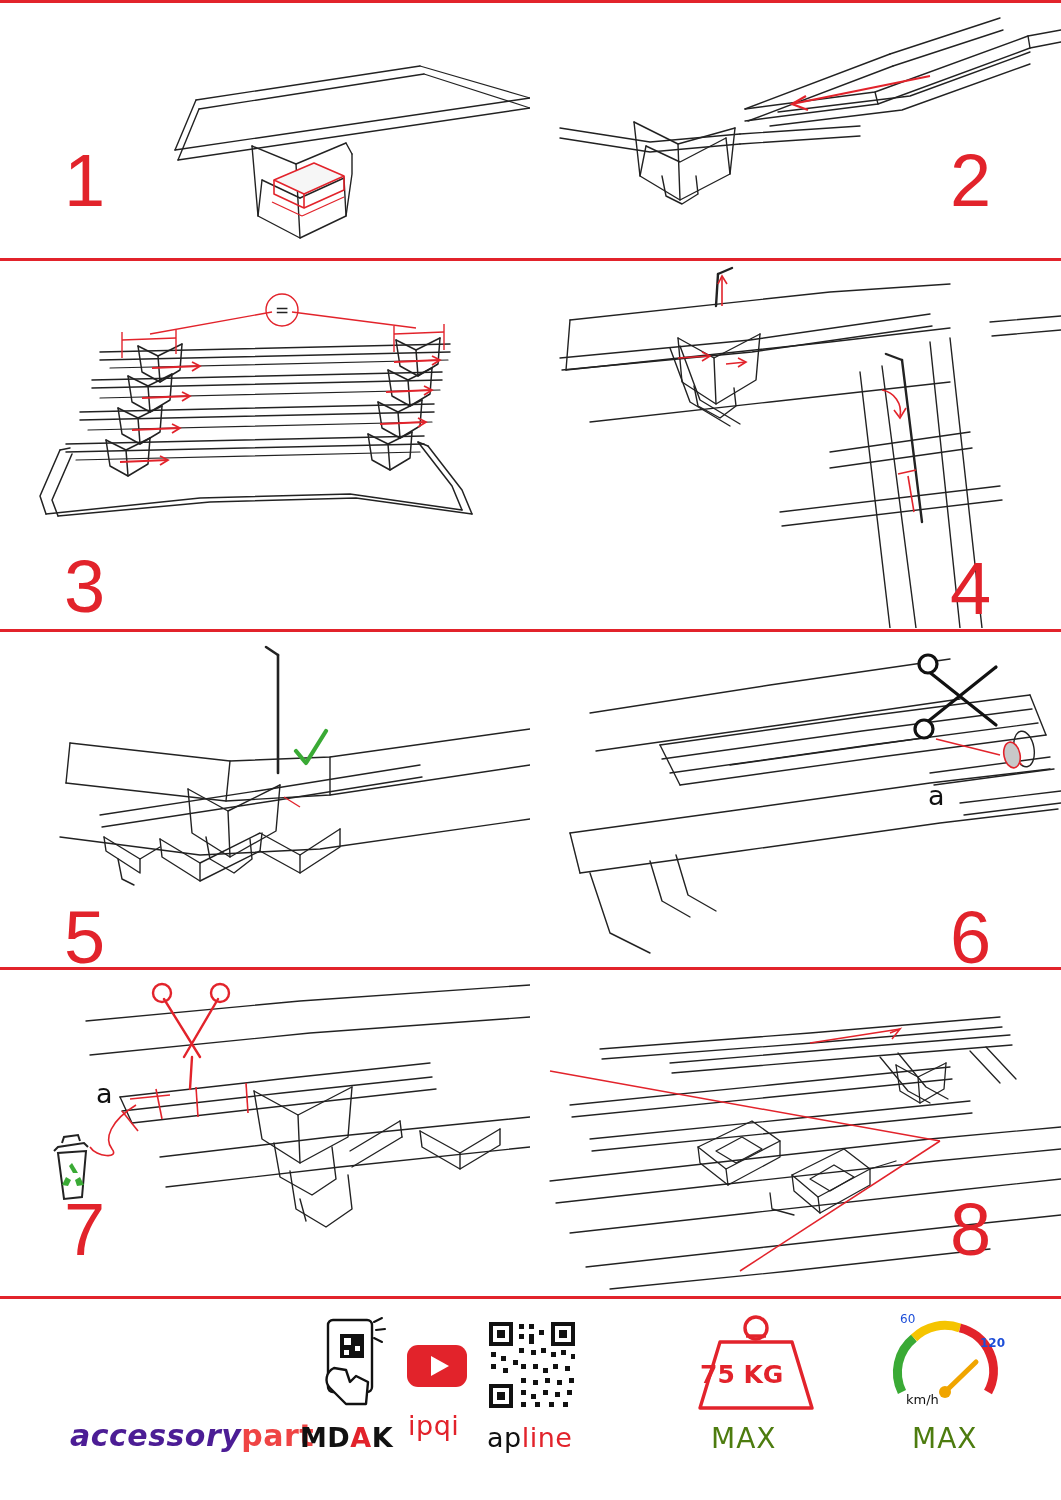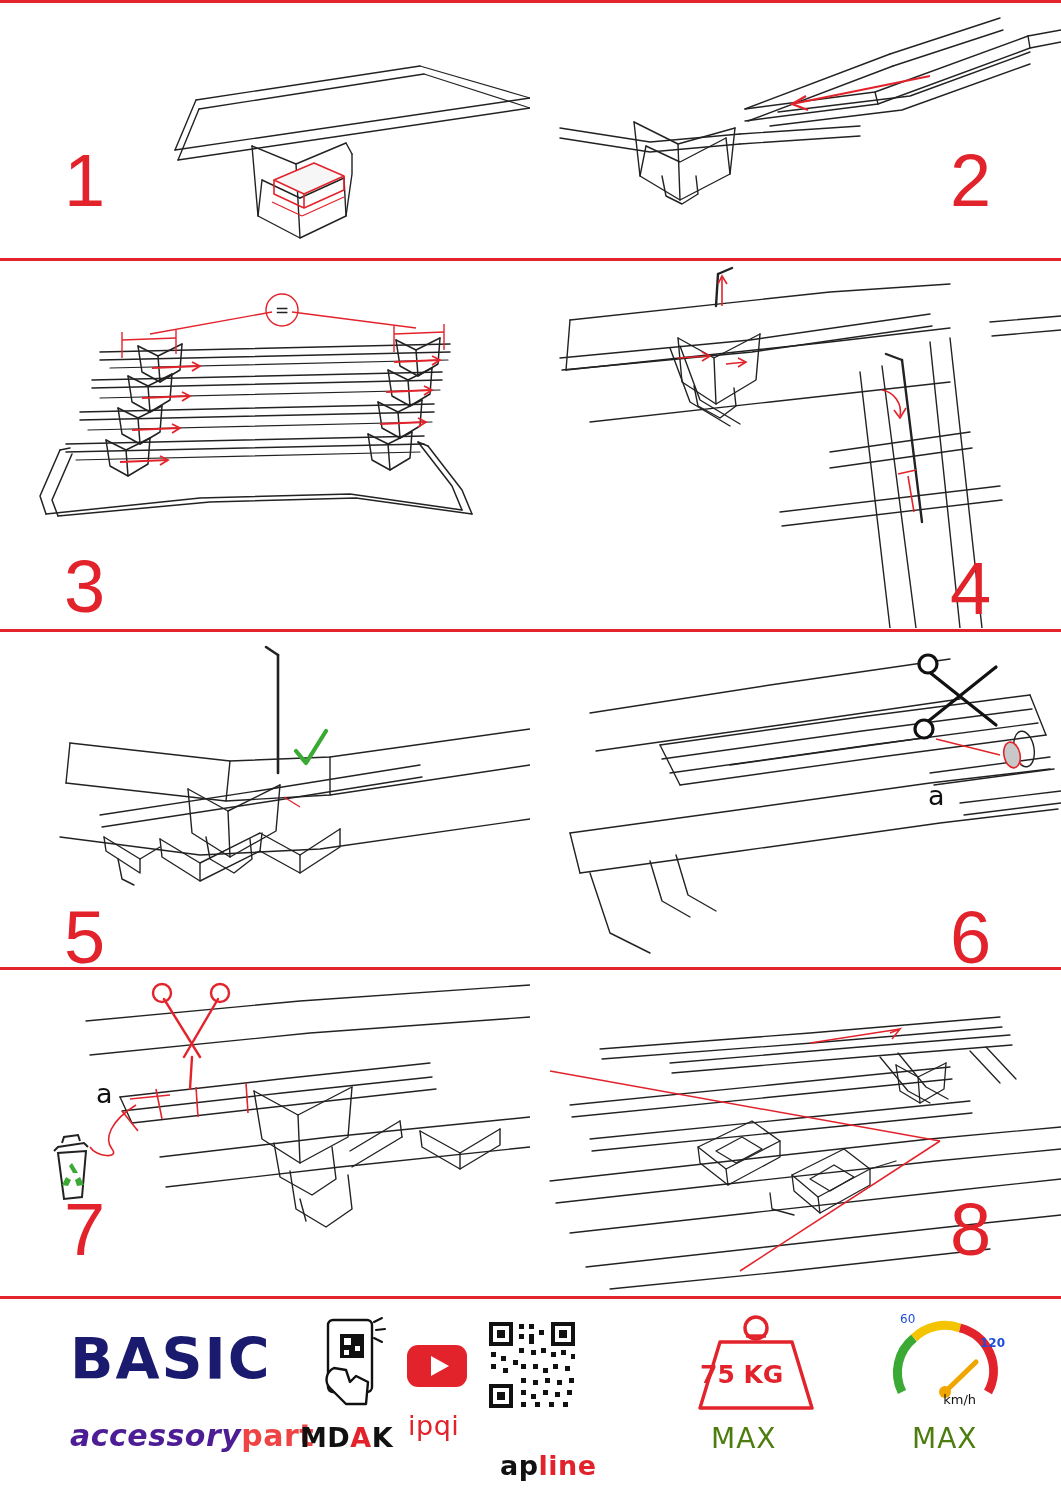--- a/index.html
+++ b/index.html
@@ -79,21 +79,21 @@
 
   .logo-label {
     position: absolute;
     font-size: 27px;
     font-family: "DejaVu Sans", sans-serif;
     letter-spacing: 0.5px;
   }
   .mdak { left: 300px; top: 122px; color: #111; font-weight: bold; }
   .mdak .accent { color: #e2232b; }
   .ipqi { left: 408px; top: 110px; color: #e2232b; font-weight: normal; }
-  .apline { left: 500px; top: 122px; color: #e2232b; font-weight: bold; margin-top: 28px; }
+  .apline { left: 487px; top: 122px; color: #e2232b; font-weight: normal; }
   .apline .dark { color: #111; }
 
   .max-label {
     position: absolute;
     font-size: 28px;
     color: #4d7c0f;
     font-family: "DejaVu Sans", sans-serif;
     letter-spacing: 1px;
   }
   .weight-max { left: 711px; top: 122px; }
@@ -108,21 +108,21 @@
     color: #e2232b;
     font-size: 25px;
     font-family: "DejaVu Sans", sans-serif;
     font-weight: bold;
   }
   .kmh-text {
     position: absolute;
     left: 906px;
     top: 92px;
     width: 70px;
-    text-align: right;
+    text-align: left;
     color: #111;
     font-size: 13px;
     font-family: "DejaVu Sans", sans-serif;
   }
   .gauge-tick {
     position: absolute;
     font-size: 12px;
     color: #1d4ed8;
     font-family: "DejaVu Sans", sans-serif;
   }
@@ -549,21 +549,20 @@
         <path d="M410 170 L210 300"></path>
         <path d="M280 72 L370 58"></path>
         <path d="M360 62 L370 58 L362 68"></path>
       </g>
     </svg>
     <div class="step-num" style="left:420px;top:222px">8</div>
   </div>
 
   <div class="footer">
 
-    <div class="brand-basic">BASIC</div>
     <div class="brand-accessorypart">
       <span class="a1">accessory</span><span class="a2">part</span>
     </div>
 
     <svg style="position:absolute;left:316px;top:16px" width="72" height="96" viewBox="0 0 72 96">
       <rect x="12" y="4" width="44" height="72" rx="5" fill="#fff" stroke="#111" stroke-width="2.4"></rect>
       <rect x="24" y="18" width="24" height="24" fill="#111"></rect>
       <rect x="28" y="22" width="7" height="7" fill="#fff"></rect>
       <rect x="39" y="30" width="5" height="5" fill="#fff"></rect>
       <rect x="28" y="34" width="5" height="5" fill="#fff"></rect>

